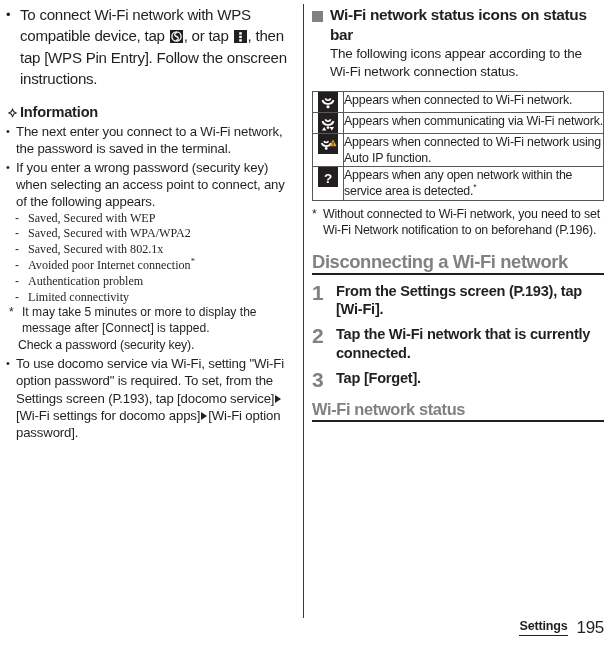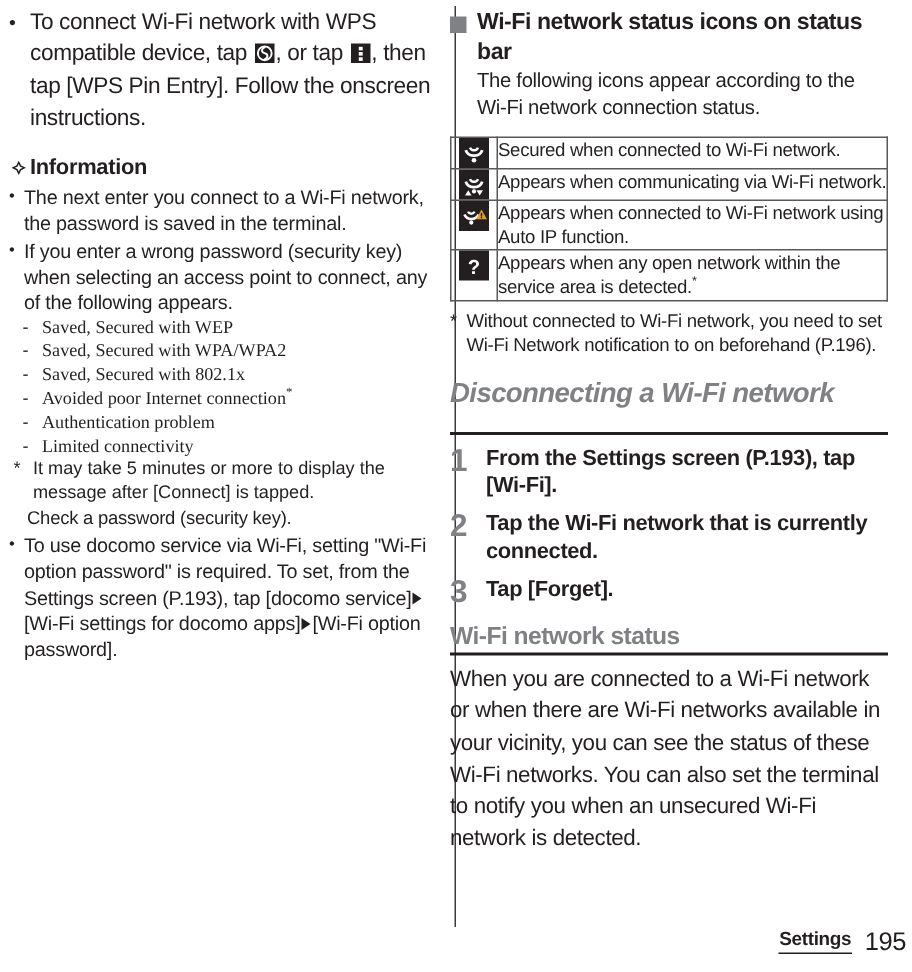--- a/index.html
+++ b/index.html
@@ -24,21 +24,21 @@
   }
   
   .col-left {
     position: absolute;
     left: 6px;
     top: 0px;
     width: 292px;
   }
   .col-right {
     position: absolute;
-    left: 300px;
+    left: 312px;
     top: 0px;
     width: 292px;
   }
   .col-divider {
     position: absolute;
     left: 303px;
     top: 4px;
     width: 1px;
     height: 614px;
     background: #3a3a3a;
@@ -221,23 +221,22 @@
     letter-spacing: -0.2px;
   }
   
   .sec-head {
     margin-top: 12px;
     font-size: 18.4px;
     font-weight: bold;
     color: #808184;
     letter-spacing: -0.4px;
     line-height: 22px;
-    padding-bottom: 15px;
+    padding-bottom: 0;
     border-bottom: 2.4px solid #231f20;
-    font-style: italic;
   }
   .sub-head {
     margin-top: 9px;
     font-size: 16.4px;
     font-weight: bold;
     color: #808184;
     letter-spacing: -0.35px;
     line-height: 20px;
     padding-bottom: 1px;
     border-bottom: 2.2px solid #231f20;
@@ -410,21 +409,21 @@
         <tr>
           <td class="ic-cell">
             <span class="stat-ic">
               <svg class="wifi-svg" viewBox="0 0 20 20">
                 <path d="M10 7.3 A6.4 6.4 0 0 1 16.4 11.6 L14.6 12.2 A4.6 4.6 0 0 0 10 9.1 A4.6 4.6 0 0 0 5.4 12.2 L3.6 11.6 A6.4 6.4 0 0 1 10 7.3 Z" fill="#ffffff" transform="rotate(180 10 10)"></path>
                 <path d="M10 11.0 A3.4 3.4 0 0 1 13.4 13.3 L11.9 13.9 A2.1 2.1 0 0 0 10 12.6 A2.1 2.1 0 0 0 8.1 13.9 L6.6 13.3 A3.4 3.4 0 0 1 10 11.0 Z" fill="#ffffff" transform="rotate(180 10 10)"></path>
                 <circle cx="10" cy="14.8" r="1.55" fill="#ffffff"></circle>
               </svg>
             </span>
           </td>
-          <td class="tx-cell">Secured when connected to Wi-Fi network.</td>
+          <td class="tx-cell">Appears when connected to Wi-Fi network.</td>
         </tr>
         <tr>
           <td class="ic-cell">
             <span class="stat-ic">
               <svg class="wifi-svg" viewBox="0 0 20 20">
                 <path d="M10 7.3 A6.4 6.4 0 0 1 16.4 11.6 L14.6 12.2 A4.6 4.6 0 0 0 10 9.1 A4.6 4.6 0 0 0 5.4 12.2 L3.6 11.6 A6.4 6.4 0 0 1 10 7.3 Z" fill="#ffffff" transform="rotate(180 10 10)"></path>
                 <path d="M10 11.0 A3.4 3.4 0 0 1 13.4 13.3 L11.9 13.9 A2.1 2.1 0 0 0 10 12.6 A2.1 2.1 0 0 0 8.1 13.9 L6.6 13.3 A3.4 3.4 0 0 1 10 11.0 Z" fill="#ffffff" transform="rotate(180 10 10)"></path>
                 <circle cx="10" cy="14.6" r="1.4" fill="#ffffff"></circle>
                 <path d="M4.0 17.4 L6.2 13.9 L8.4 17.4 Z" fill="#ffffff"></path>
                 <path d="M11.6 13.9 L13.8 17.4 L16.0 13.9 Z" fill="#ffffff"></path>
@@ -475,21 +474,20 @@
     <div class="step">
       <div class="step-num">2</div>
       <div class="step-tx">Tap the Wi-Fi network that is currently connected.</div>
     </div>
     <div class="step">
       <div class="step-num">3</div>
       <div class="step-tx">Tap [Forget].</div>
     </div>
 
     <div class="sub-head">Wi-Fi network status</div>
-    <div class="para-after">When you are connected to a Wi-Fi network or when there are Wi-Fi networks available in your vicinity, you can see the status of these Wi-Fi networks. You can also set the terminal to notify you when an unsecured Wi-Fi network is detected.</div>
 
   </div>
 
   <div class="footer">
     <div class="footer-label">Settings</div>
     <div class="footer-page">195</div>
   </div>
 
 </div>
 

